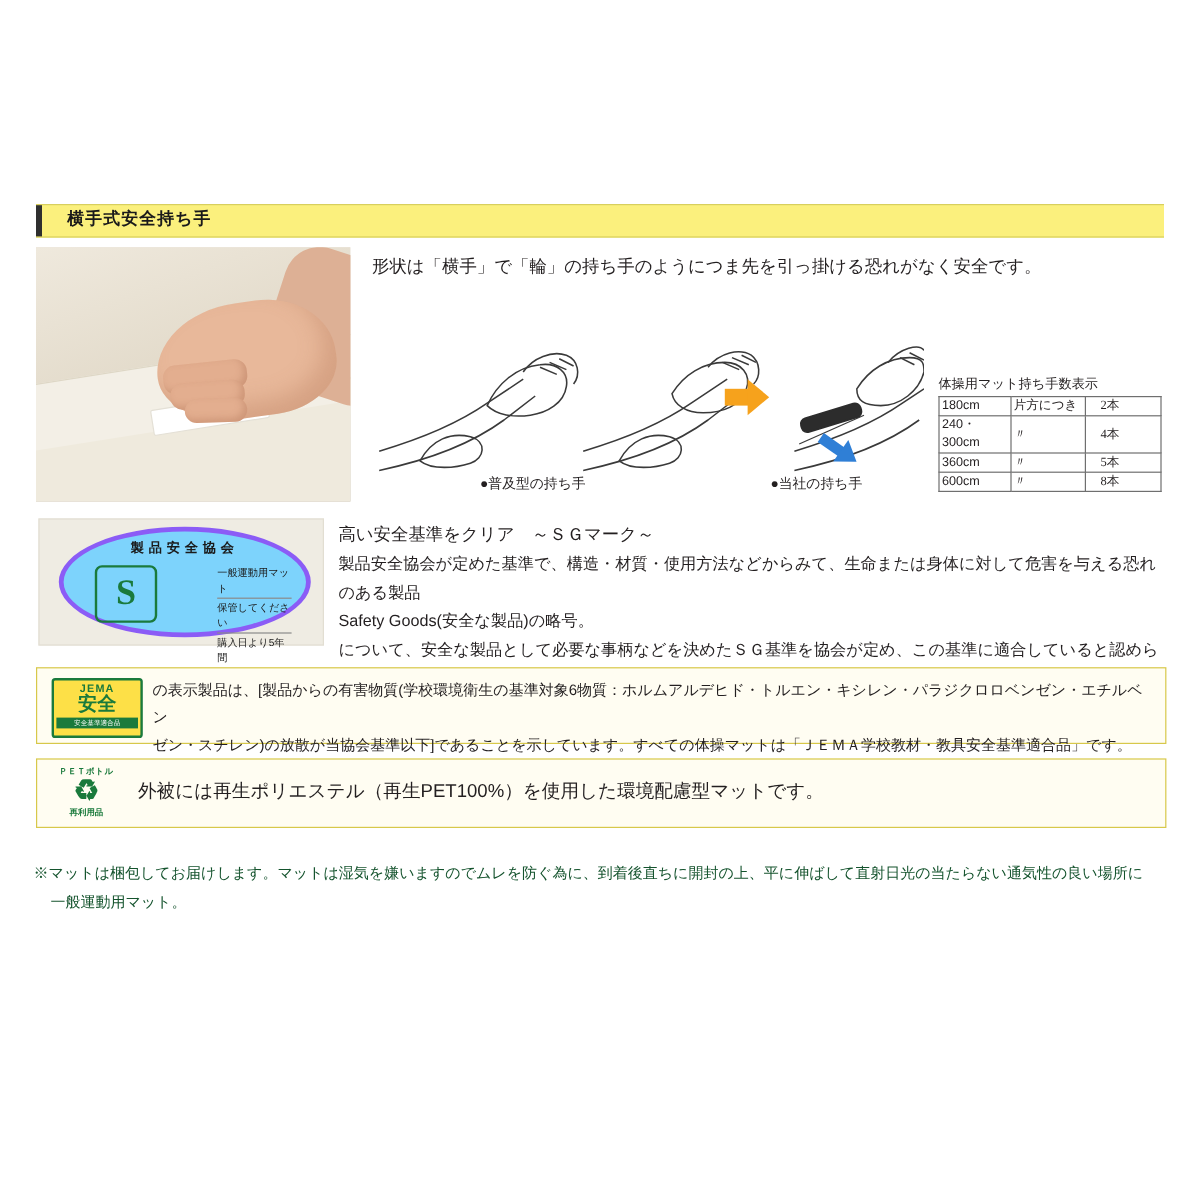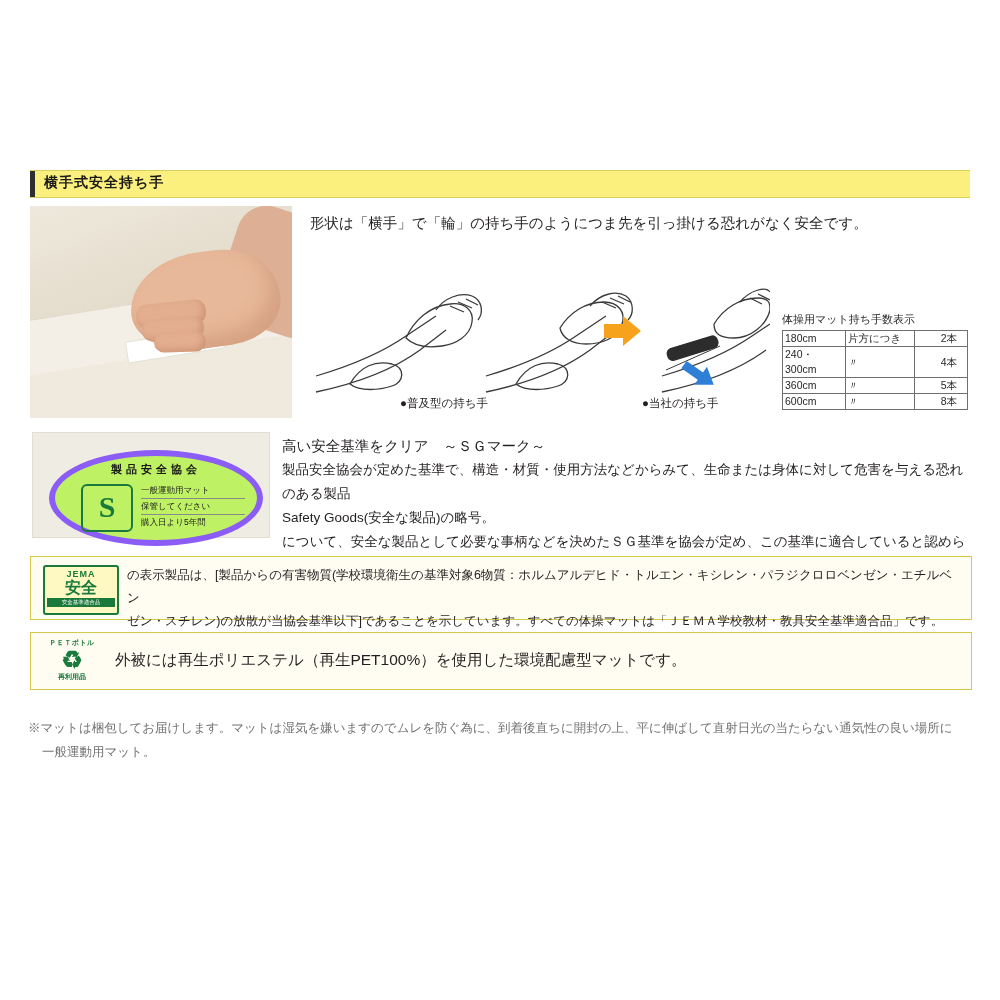--- a/index.html
+++ b/index.html
@@ -31,21 +31,21 @@
     border-bottom: 1px solid #d8cf5e;
   }
   .section-bar .accent {
     position: absolute;
     left: 0; top: 0;
     width: 5px; height: 100%;
     background: #2f2f2f;
   }
   .section-bar .title {
     position: absolute;
-    left: 14px; top: 3px;
+    left: 26px; top: 3px;
     font-size: 14px;
     font-weight: bold;
     letter-spacing: 1px;
     color: #1a1a1a;
   }
 
   
   .photo {
     position: absolute;
     left: 30px; top: 206px;
@@ -197,37 +197,37 @@
   }
   table.handles td {
     border: 1px solid #6f6f6f;
     height: 15px;
     text-align: left;
     padding: 0 2px;
     line-height: 15px;
   }
   table.handles td.c1 { width: 62px; }
   table.handles td.c2 { width: 72px; }
-  table.handles td.c3 { width: 44px; text-align: right; padding-right: 10px; }
+  table.handles td.c3 { width: 44px; text-align: center; padding-right: 24px; font-family: Liberation Serif, serif; }
 
   
   .sg-mark {
     position: absolute;
     left: 32px; top: 432px;
     width: 236px; height: 104px;
     background: #efece3;
     border: 1px solid #e2ded2;
   }
   .sg-oval {
     position: absolute;
-    left: 16px; top: 17px;
+    left: 16px; top: 6px;
     width: 202px; height: 84px;
-    border: 6px solid #8b5cf6;
+    border: 4px solid #8b5cf6;
     border-radius: 50%;
-    background: #bef264;
+    background: #7dd3fc;
   }
   .sg-oval .arc-text {
     position: absolute;
     left: 14px; top: 6px;
     width: 174px;
     text-align: center;
     font-size: 11px;
     font-weight: bold;
     letter-spacing: 4px;
     color: #1a1a1a;
@@ -246,21 +246,21 @@
     font-family: "Liberation Serif", serif;
   }
   .sg-lines {
     position: absolute;
     left: 86px; top: 28px;
     width: 104px;
     font-size: 8.5px;
     line-height: 13px;
     color: #1a1a1a;
   }
-  .sg-lines div { border-bottom: 1px solid #8a8a8a; padding-bottom: 1px; margin-bottom: 1px;}
+  .sg-lines div { border-bottom: 1px solid #8a8a8a; padding-bottom: 1px; margin-bottom: 1px; margin-left: 42px;}
   .sg-lines div:last-child { border-bottom: none; }
 
   .sg-text {
     position: absolute;
     left: 282px; top: 434px;
     width: 686px;
     font-size: 13.5px;
     line-height: 24px;
   }
   .sg-text .head {
@@ -274,21 +274,21 @@
     width: 940px; height: 62px;
     border: 1px solid #d7c84a;
     background: #fffdf2;
   }
   .jema-logo {
     position: absolute;
     left: 12px; top: 8px;
     width: 72px; height: 46px;
     border: 2px solid #1a7a3c;
     border-radius: 3px;
-    background: #fef9c3;
+    background: #fde047;
     text-align: center;
   }
   .jema-logo .l1 { font-size: 9px; color: #1a7a3c; font-weight: bold; margin-top: 2px; letter-spacing: 1px;}
   .jema-logo .l2 { font-size: 16px; color: #1a7a3c; font-weight: bold; line-height: 18px;}
   .jema-logo .l3 { font-size: 5.5px; color: #ffffff; background: #1a7a3c; margin: 1px 2px 0; padding: 1px 0; letter-spacing: 0px;}
   .jema-text {
     position: absolute;
     left: 96px; top: 7px;
     width: 832px;
     font-size: 12.5px;
@@ -318,21 +318,21 @@
     left: 84px; top: 13px;
     font-size: 15.5px;
     line-height: 28px;
   }
 
   
   .notice {
     position: absolute;
     left: 28px; top: 716px;
     width: 944px;
-    color: #737373;
+    color: #14532d;
     font-size: 12.5px;
     line-height: 24px;
   }
   .notice .indent { padding-left: 14px; display: block; }
 </style>
 </head>
 <body>
 
 <div class="page">
 

